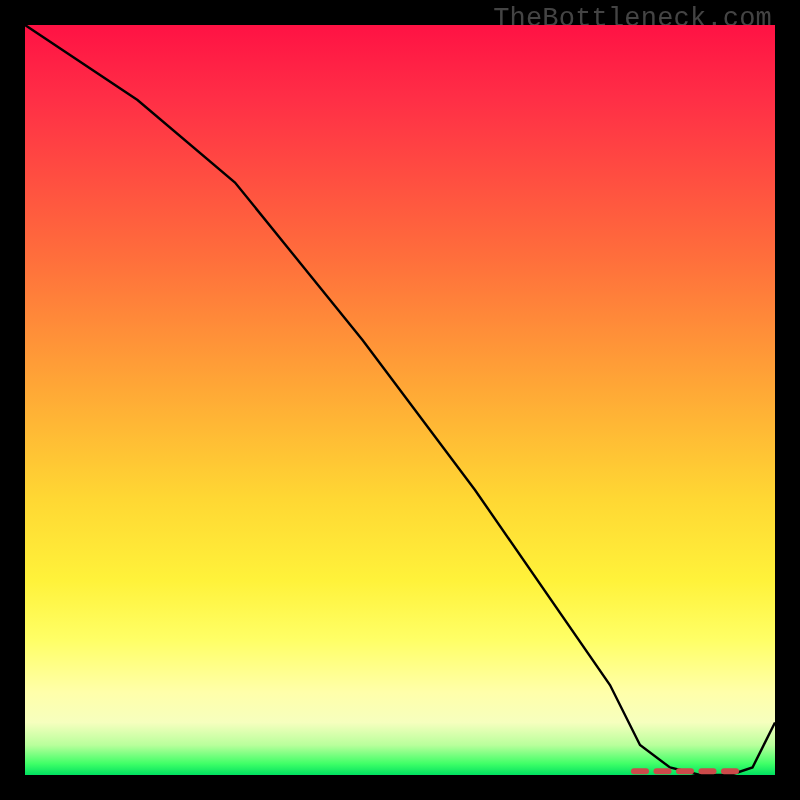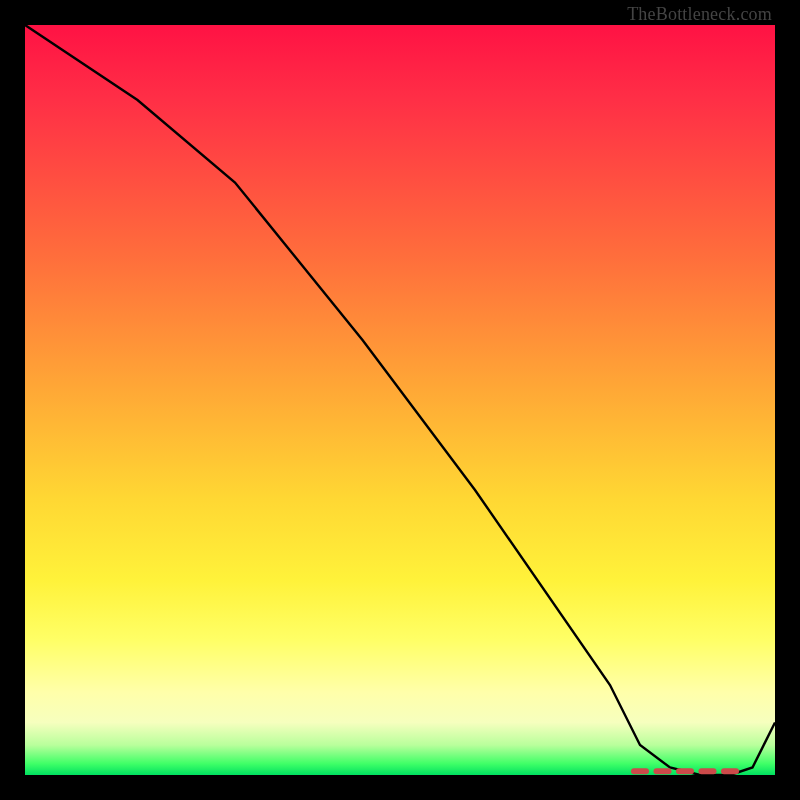--- a/index.html
+++ b/index.html
@@ -38,24 +38,24 @@
       #b9ff9c 96%,
       #3fff67 98.5%,
       #00e060 100%
     );
   }
   .watermark {
     position: absolute;
     top: 4px;
     right: 28px;
     color: #444;
-    font-size: 18px;
+    font-size: 27px;
     font-weight: 500;
     letter-spacing: 0.2px;
-    font-family: Liberation Serif, serif;
+    font-family: Liberation Mono, monospace;
   }
   svg.overlay {
     position: absolute;
     left: 25px;
     top: 25px;
     width: 750px;
     height: 750px;
     overflow: visible;
   }
 </style>

